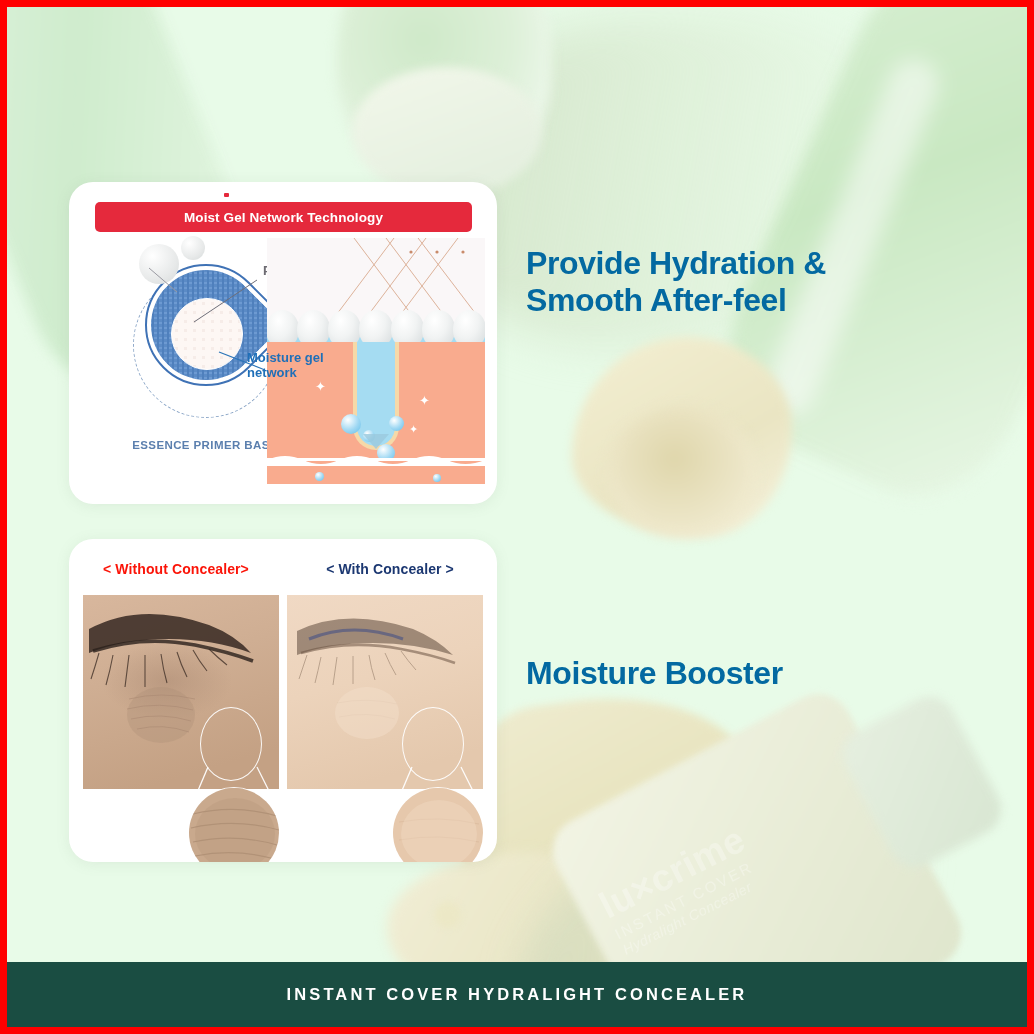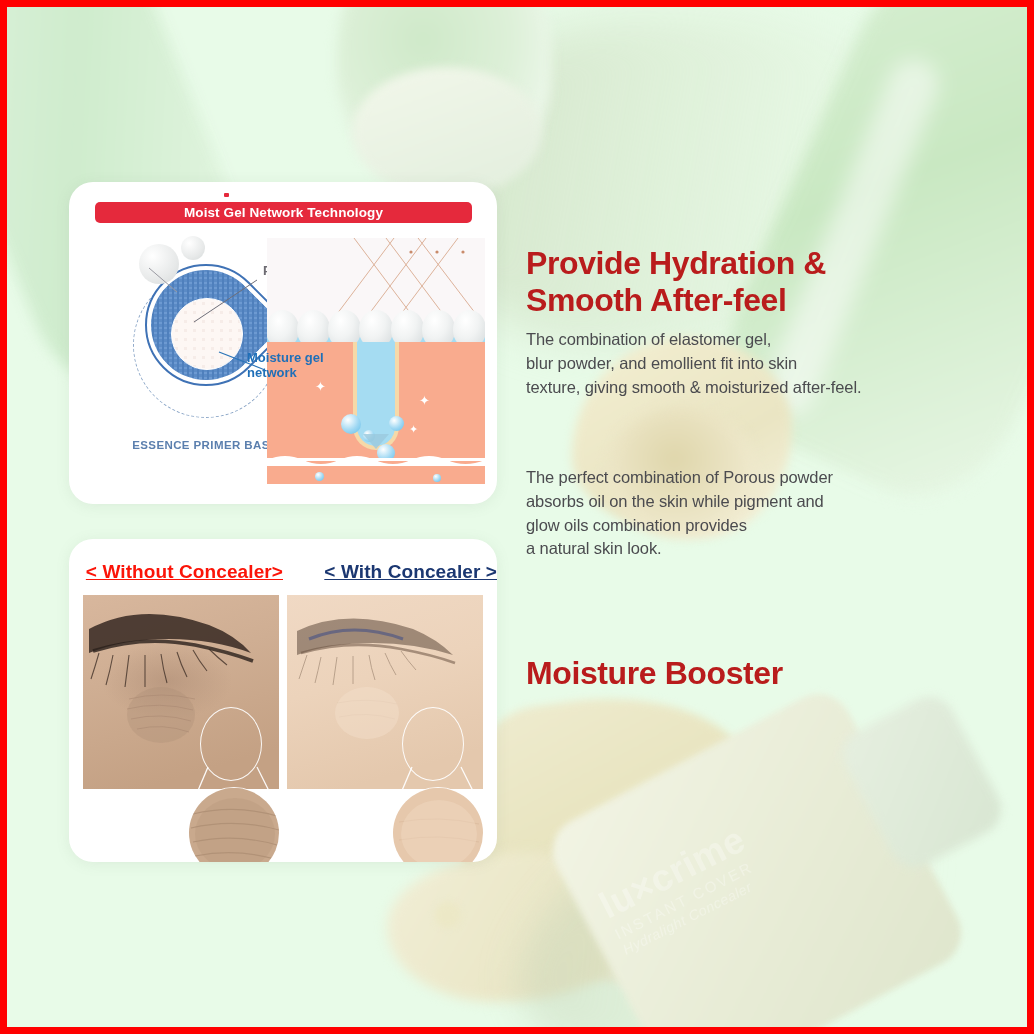--- a/index.html
+++ b/index.html
@@ -136,21 +136,21 @@
     background:#ffffff;
     border-radius:24px;
     box-shadow:0 2px 14px rgba(120,140,120,.12);
     overflow:hidden;
   }
   #card-tech{ left:62px; top:175px; width:428px; height:322px; }
   #card-compare{ left:62px; top:532px; width:428px; height:323px; }
 
   
   .tech-banner{
-    position:absolute; left:26px; top:20px; width:377px; height:21px;
+    position:absolute; left:26px; top:20px; width:377px; height:30px;
     background:#e5293c;
     border-radius:5px;
     color:#ffffff;
     font-size:13.5px;
     font-weight:700;
     display:flex; align-items:center; justify-content:center;
     letter-spacing:.1px;
   }
   .red-speck{
     position:absolute; left:155px; top:11px; width:5px; height:4px;
@@ -261,21 +261,21 @@
   }
   .lbl-moisture{
     position:absolute; left:178px; top:110px;
     color:#1f6fb8; font-size:13px; font-weight:700; line-height:1.18;
   }
   .leader{ position:absolute; }
 
   
   .cmp-head{
     position:absolute; top:22px; width:50%;
-    text-align:right; font-size:19px; font-weight:700; letter-spacing:.1px;text-decoration:underline;
+    text-align:center; font-size:14px; font-weight:700; letter-spacing:.1px;
   }
   .cmp-head.left{ left:0; color:#fb1408; }
   .cmp-head.right{ left:50%; color:#1b3771; }
 
   .photo{
     position:absolute; top:56px; width:196px; height:194px; overflow:hidden;
   }
   .photo.left{ left:14px; }
   .photo.right{ left:218px; }
 
@@ -286,21 +286,21 @@
   .zb-small.left{ left:131px; top:168px; width:62px; height:74px; }
   .zb-small.right{ left:333px; top:168px; width:62px; height:74px; }
   .zb-big.left{ left:119px; top:248px; width:92px; height:92px; }
   .zb-big.right{ left:323px; top:248px; width:92px; height:92px; }
   .cone{ position:absolute; }
 
   
   .textcol{ position:absolute; left:519px; top:238px; width:470px; }
   .feature{ margin-bottom:0; }
   .f-title{
-    color:#b91c1c;
+    color:#0369a1;
     font-size:32px;
     font-weight:900;
     line-height:1.16;
     letter-spacing:-.4px;
   }
   .f-body{
     color:#4b4b4f;
     font-size:16.5px;
     line-height:1.44;
     letter-spacing:-.1px;
@@ -535,31 +535,27 @@
         <ellipse cx="46" cy="46" rx="38" ry="34" fill="#f2dcc6" opacity=".4"></ellipse>
       </svg>
     </div>
   </div>
 
   <div class="textcol">
 
     <div class="feature" id="feature-1">
       <div class="f-title" style="white-space:pre-line;">Provide Hydration &amp;
 Smooth After-feel</div>
-      <div class="f-body">The combination of elastomer gel,
-blur powder, and emollient fit into skin
-texture, giving smooth &amp; moisturized after-feel.</div>
     </div>
 
     <div class="feature" id="feature-2">
-      <div class="f-body">The perfect combination of Porous powder
-absorbs oil on the skin while pigment and
-glow oils combination provides
-a natural skin look.</div>
     </div>
 
     <div class="feature" id="feature-3">
       <div class="f-title" style="white-space:pre-line;">Moisture Booster</div>
     </div>
   </div>
 
+  <div id="footer">
+    <div class="ftext">INSTANT COVER HYDRALIGHT CONCEALER</div>
+  </div>
 
 </div>
 
 </body></html>

